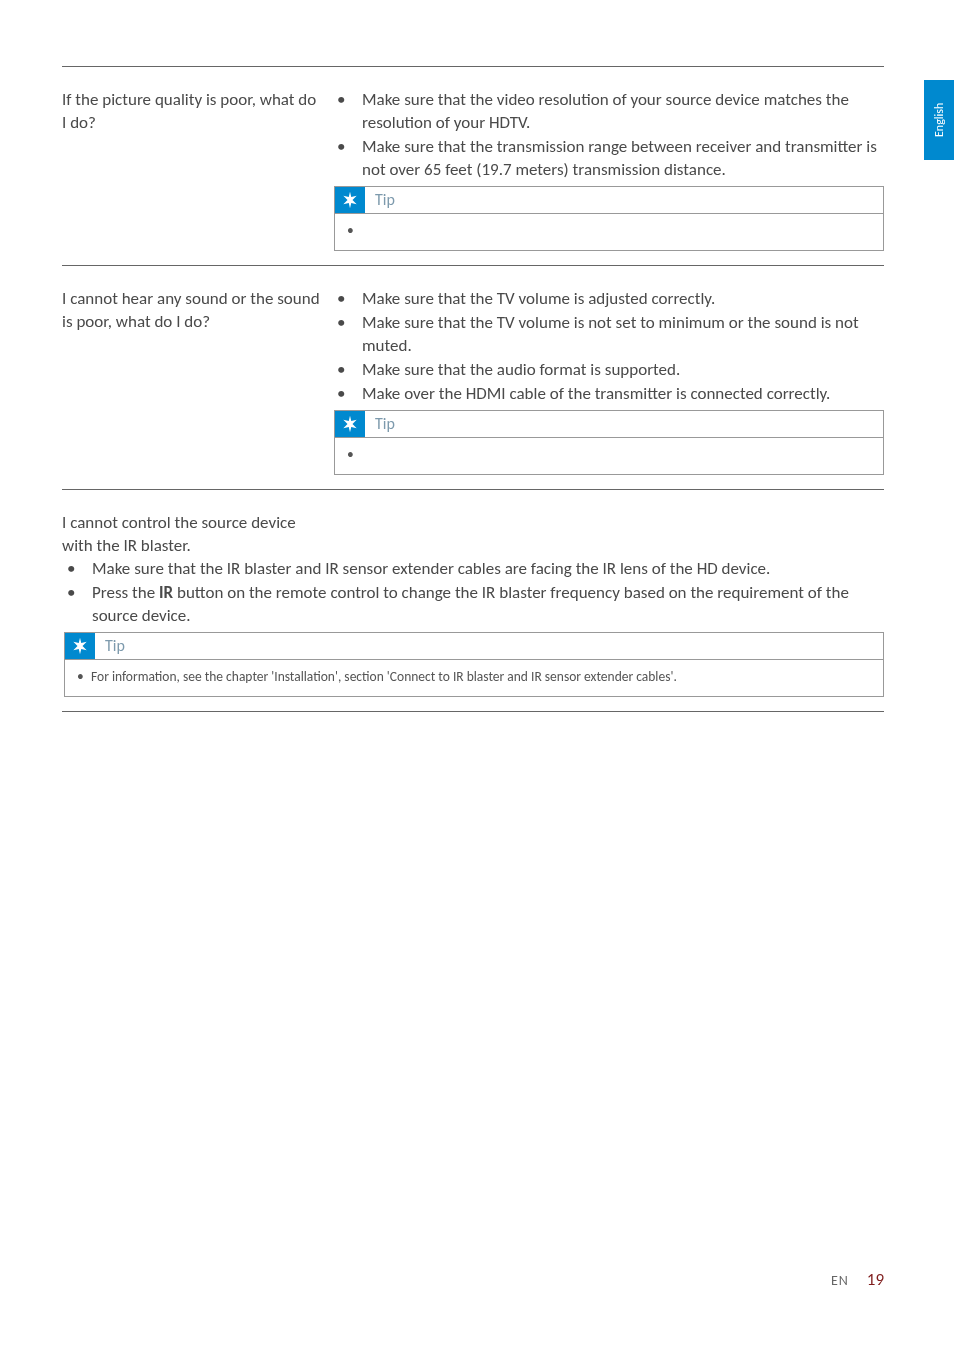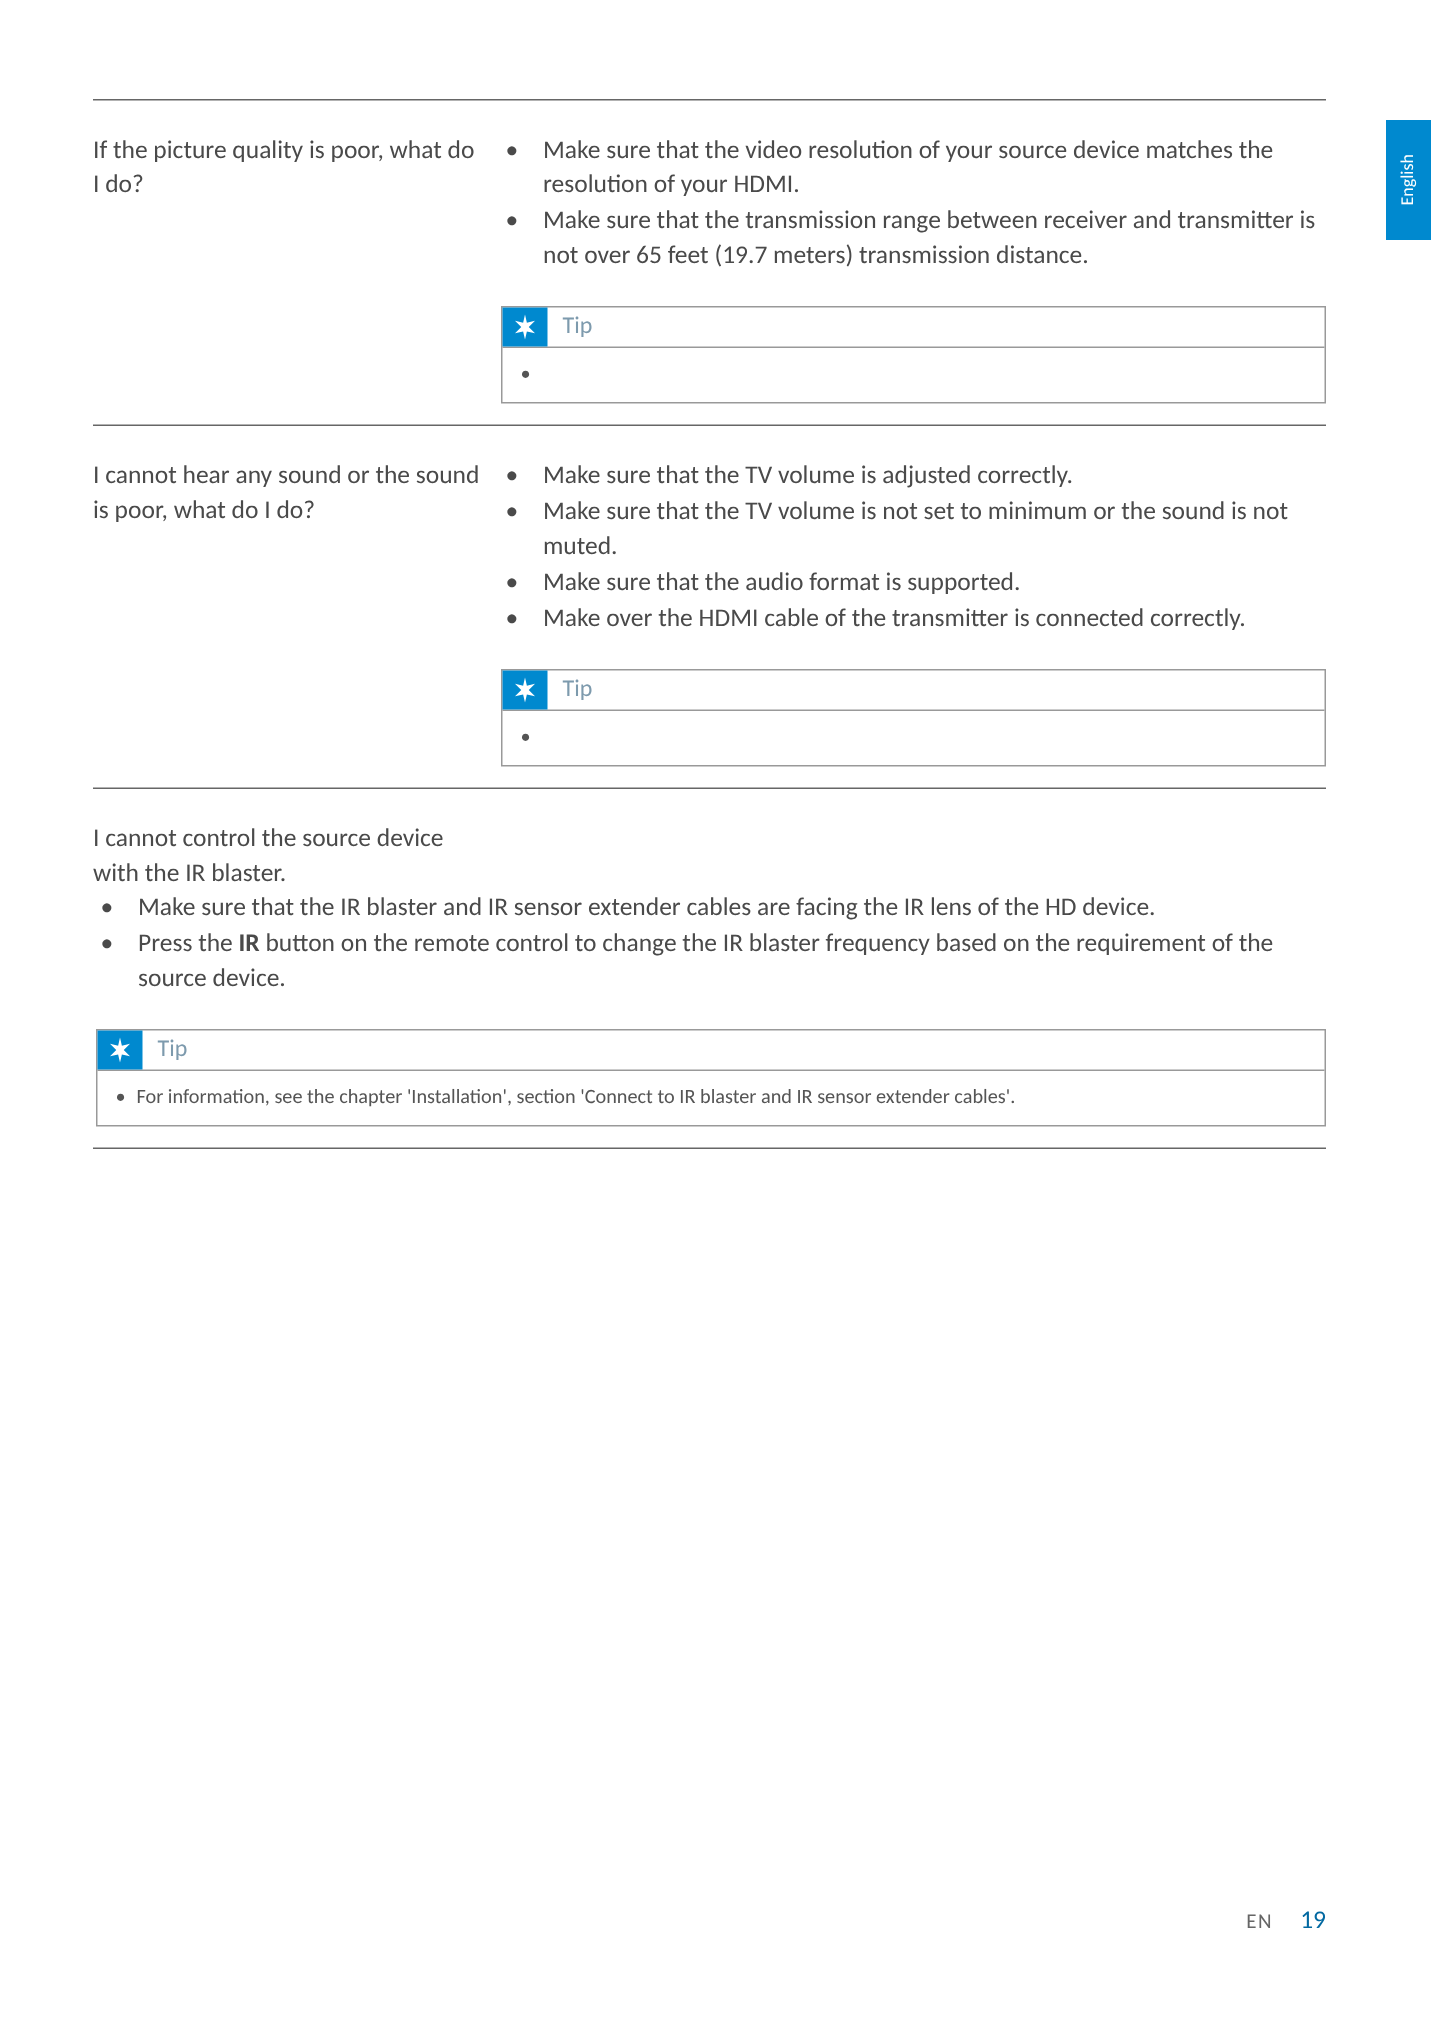--- a/index.html
+++ b/index.html
@@ -71,21 +71,21 @@
       width: 30px;
       flex-shrink: 0;
       text-align: left;
       padding-left: 5px;
     }
     .bullet-text {
       flex: 1;
     }
     .tip-box {
       border: 1px solid #999;
-      margin-top: 22px;
+      margin-top: 4px;
       margin-left: 2px;
     }
     .tip-header {
       display: flex;
       align-items: center;
       border-bottom: 1px solid #999;
     }
     .tip-icon {
       width: 30px;
       height: 26px;
@@ -125,37 +125,37 @@
       gap: 18px;
       margin-left: 40px;
     }
     .footer-lang {
       font-size: 14px;
       color: #666;
       letter-spacing: 1px;
     }
     .footer-page {
       font-size: 17px;
-      color: #0369a1;
+      color: #7f1d1d;
     }
   </style>
 </head>
 <body>
 
 <div class="lang-tab">English</div>
 
 <div class="content">
 
   <div class="section">
     <div class="question">If the picture quality is poor, what do I do?</div>
     <div class="answer">
       <ul class="bullet-list">
         <li class="bullet-item">
           <span class="bullet-dot">•</span>
-          <span class="bullet-text">Make sure that the video resolution of your source device matches the resolution of your HDMI.</span>
+          <span class="bullet-text">Make sure that the video resolution of your source device matches the resolution of your HDTV.</span>
         </li>
         <li class="bullet-item">
           <span class="bullet-dot">•</span>
           <span class="bullet-text">Make sure that the transmission range between receiver and transmitter is not over 65 feet (19.7 meters) transmission distance.</span>
         </li>
       </ul>
       <div class="tip-box">
         <div class="tip-header">
           <div class="tip-icon">
             <svg viewBox="0 0 24 24">

